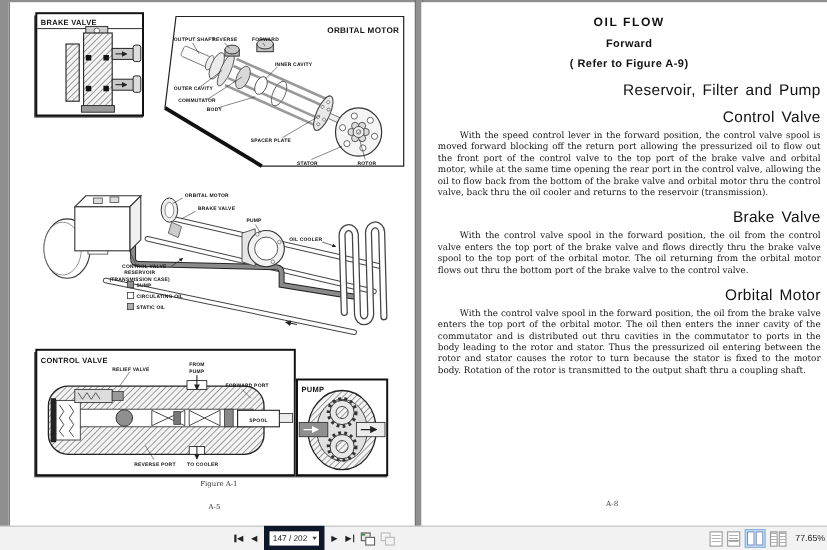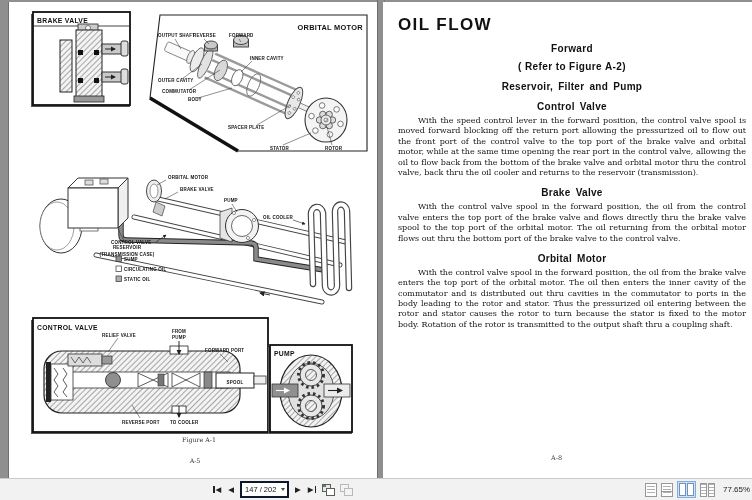--- a/index.html
+++ b/index.html
@@ -5,33 +5,33 @@
   html,body{margin:0;padding:0}
   body{width:752px;height:500px;background:#8f8f8f;font-family:"Liberation Sans",sans-serif;overflow:hidden;position:relative}
   .page{position:absolute;top:2px;height:476px;width:369px;background:#fff}
   .page-left{left:8px;box-shadow:inset 1px 0 0 #6f6f6f}
   .page-right{left:383px}
   .divider{position:absolute;left:377px;top:0;width:6px;height:479px;background:#8f8f8f;border-left:1px solid #6d6d6d;border-right:1px solid #7a7a7a}
   .left-svg{position:absolute;left:0;top:0}
 
   
   .rp-inner{padding:7px 6px 0 15px}
-  .t1{font-size:17px;font-weight:bold;text-align:left;letter-spacing:1.4px;margin:6px 0 0;color:#111}
+  .t1{font-size:11px;font-weight:bold;text-align:center;letter-spacing:1.4px;margin:6px 0 0;color:#111}
   .t2{font-size:10px;font-weight:bold;text-align:center;margin:8px 0 0;letter-spacing:.4px;color:#111}
   .t3{font-size:10px;font-weight:bold;text-align:center;margin:7px 0 0;letter-spacing:.4px;color:#111}
-  .sect{font-size:10px;font-weight:bold;text-align:center;margin:9px 0 0;word-spacing:2px;letter-spacing:.3px;color:#111}
+  .sect{font-size:14px;font-weight:normal;text-align:right;margin:9px 0 0;word-spacing:2px;letter-spacing:.3px;color:#111}
   .bodytext{font-family:"DejaVu Serif",serif;font-size:8px;line-height:1.3;text-align:justify;text-indent:20px;margin:4px 0 0;color:#151515}
   .pagenum-right{position:absolute;left:168px;bottom:16px;font-family:"DejaVu Serif",serif;font-size:6.5px;color:#444}
 
   
   .toolbar{position:absolute;left:0;right:0;bottom:0;height:21px;background:#f2f2f2;border-top:1px solid #c9c9c9}
   .nav{position:absolute;left:212px;top:0;height:21px;display:flex;align-items:center;gap:5px}
   .tbtn{font-size:7.5px;color:#222;background:none;border:none;padding:0 1px;display:flex;align-items:center;gap:1px;height:16px;line-height:1}
   .vbar{display:inline-block;width:1.5px;height:7px;background:#222}
-  .combo{width:42px;height:13px;background:#fff;border:2px solid #0f172a;display:flex;align-items:center;font-size:7.5px;color:#111;padding-left:3px;position:relative}
+  .combo{width:42px;height:13px;background:#fff;border:5px solid #0f172a;display:flex;align-items:center;font-size:7.5px;color:#111;padding-left:3px;position:relative}
   .combo .caret{position:absolute;right:2px;top:4.5px;width:0;height:0;border-left:2.5px solid transparent;border-right:2.5px solid transparent;border-top:3.5px solid #444}
   .hist{width:13px;height:12px;position:relative;display:inline-block}
   .hist i{position:absolute;width:7px;height:6px;border:1px solid #5d5d5d;background:#e9e9e9}
   .hist .b{left:0;top:0}
   .hist .f{left:4px;top:4px;background:#fff}
   .hist .tick{position:absolute;left:1px;top:1px;width:3px;height:2px;background:#4f8a4f}
   .hist.disabled i{border-color:#b9b9b9;background:#f3f3f3}
   .views{position:absolute;right:-5px;top:0;height:21px;display:flex;align-items:center;gap:4px}
   .vicon{width:10px;height:12px;border:1px solid #989898;background:#fff;position:relative}
   .vicon::before{content:"";position:absolute;left:1px;right:1px;top:2px;bottom:2px;background:repeating-linear-gradient(#b0b0b0 0 1px,transparent 1px 3px)}
@@ -290,21 +290,21 @@
 
     <text x="191" y="440" text-anchor="middle" class="serifcap">Figure A-1</text>
     <text x="187" y="461" text-anchor="middle" class="serifcap">A-5</text>
   </svg>
 </div>
 
 <div class="page page-right">
   <div class="rp-inner">
     <div class="t1">OIL FLOW</div>
     <div class="t2">Forward</div>
-    <div class="t3">( Refer to Figure A-2)</div>
+    <div class="t3">( Refer to Figure A-9)</div>
 
     <div class="sect">Reservoir, Filter and Pump</div>
 
     <div class="sect">Control Valve</div>
     <p class="bodytext">With the speed control lever in the forward position, the control valve spool is moved forward blocking off the return port allowing the pressurized oil to flow out the front port of the control valve to the top port of the brake valve and orbital motor, while at the same time opening the rear port in the control valve, allowing the oil to flow back from the bottom of the brake valve and orbital motor thru the control valve, back thru the oil cooler and returns to the reservoir (transmission).</p>
 
     <div class="sect">Brake Valve</div>
     <p class="bodytext">With the control valve spool in the forward position, the oil from the control valve enters the top port of the brake valve and flows directly thru the brake valve spool to the top port of the orbital motor. The oil returning from the orbital motor flows out thru the bottom port of the brake valve to the control valve.</p>
 
     <div class="sect">Orbital Motor</div>

